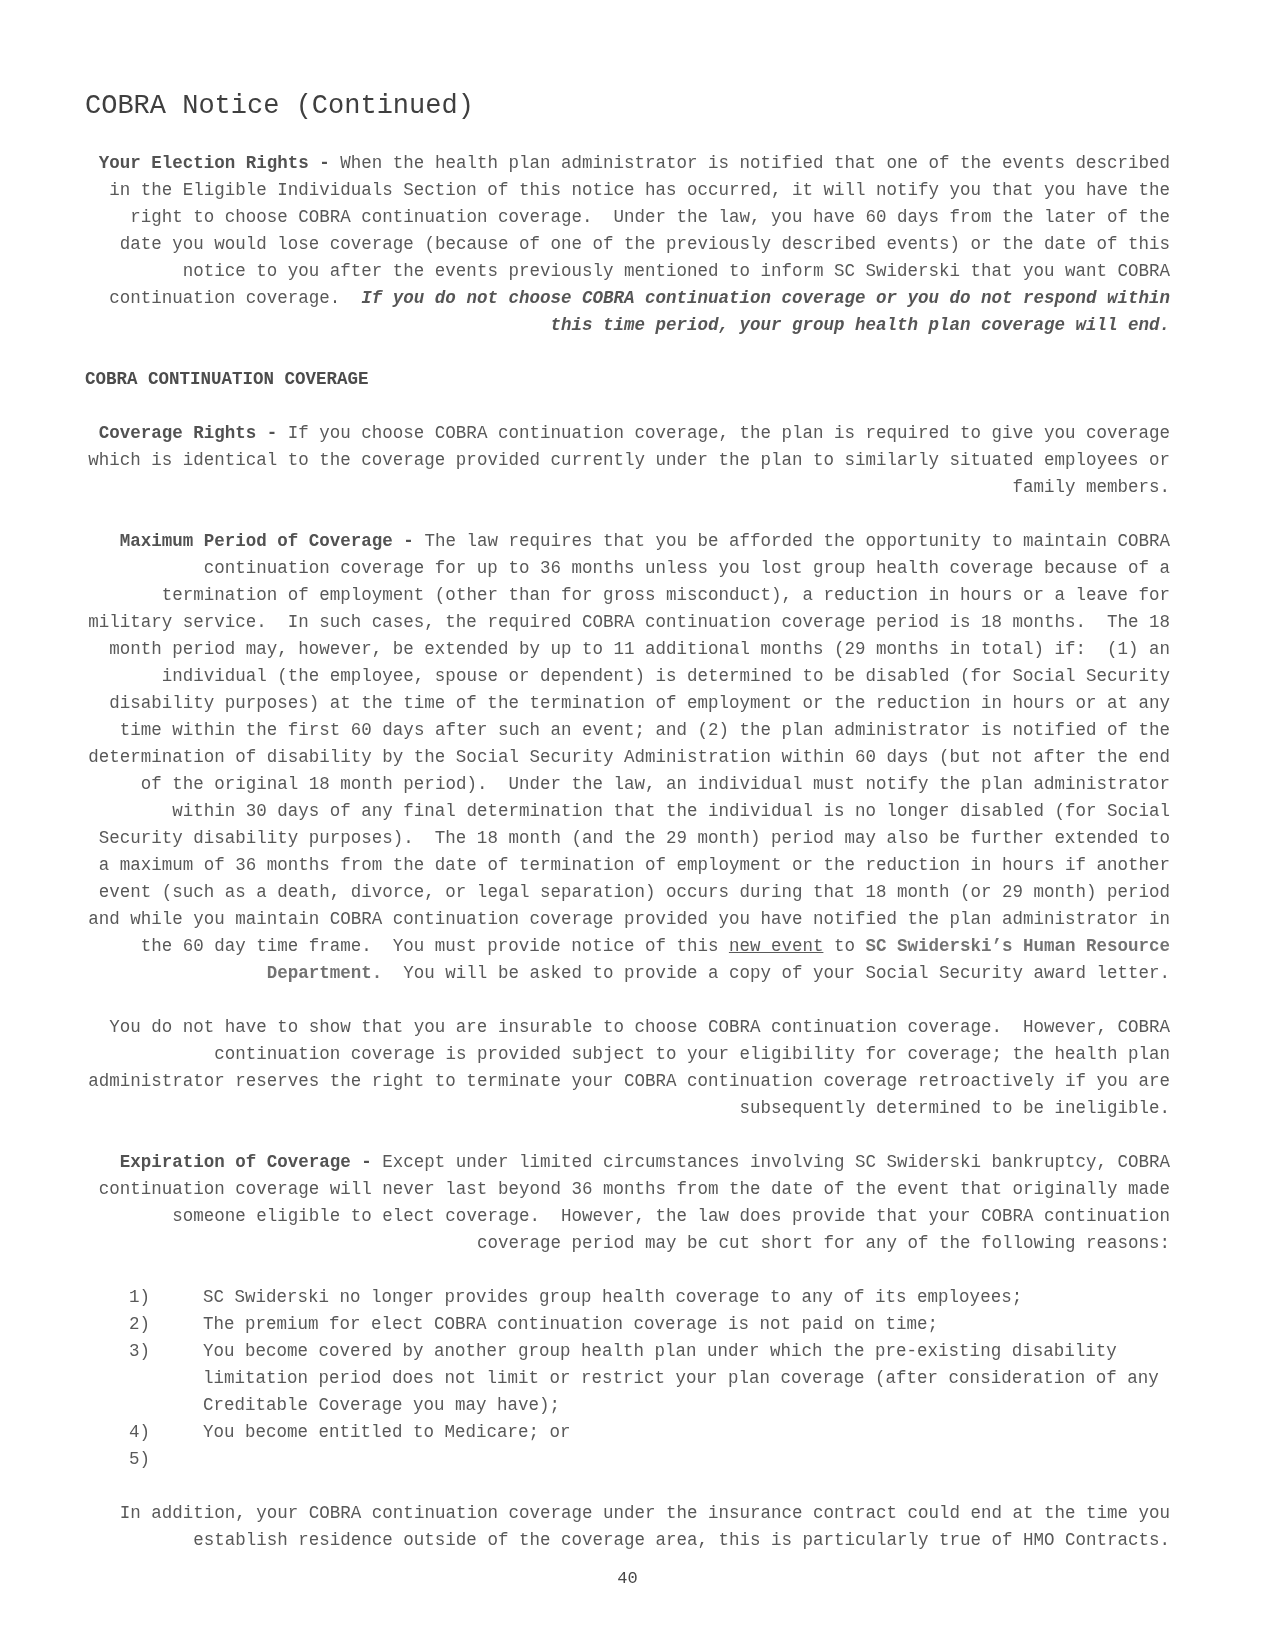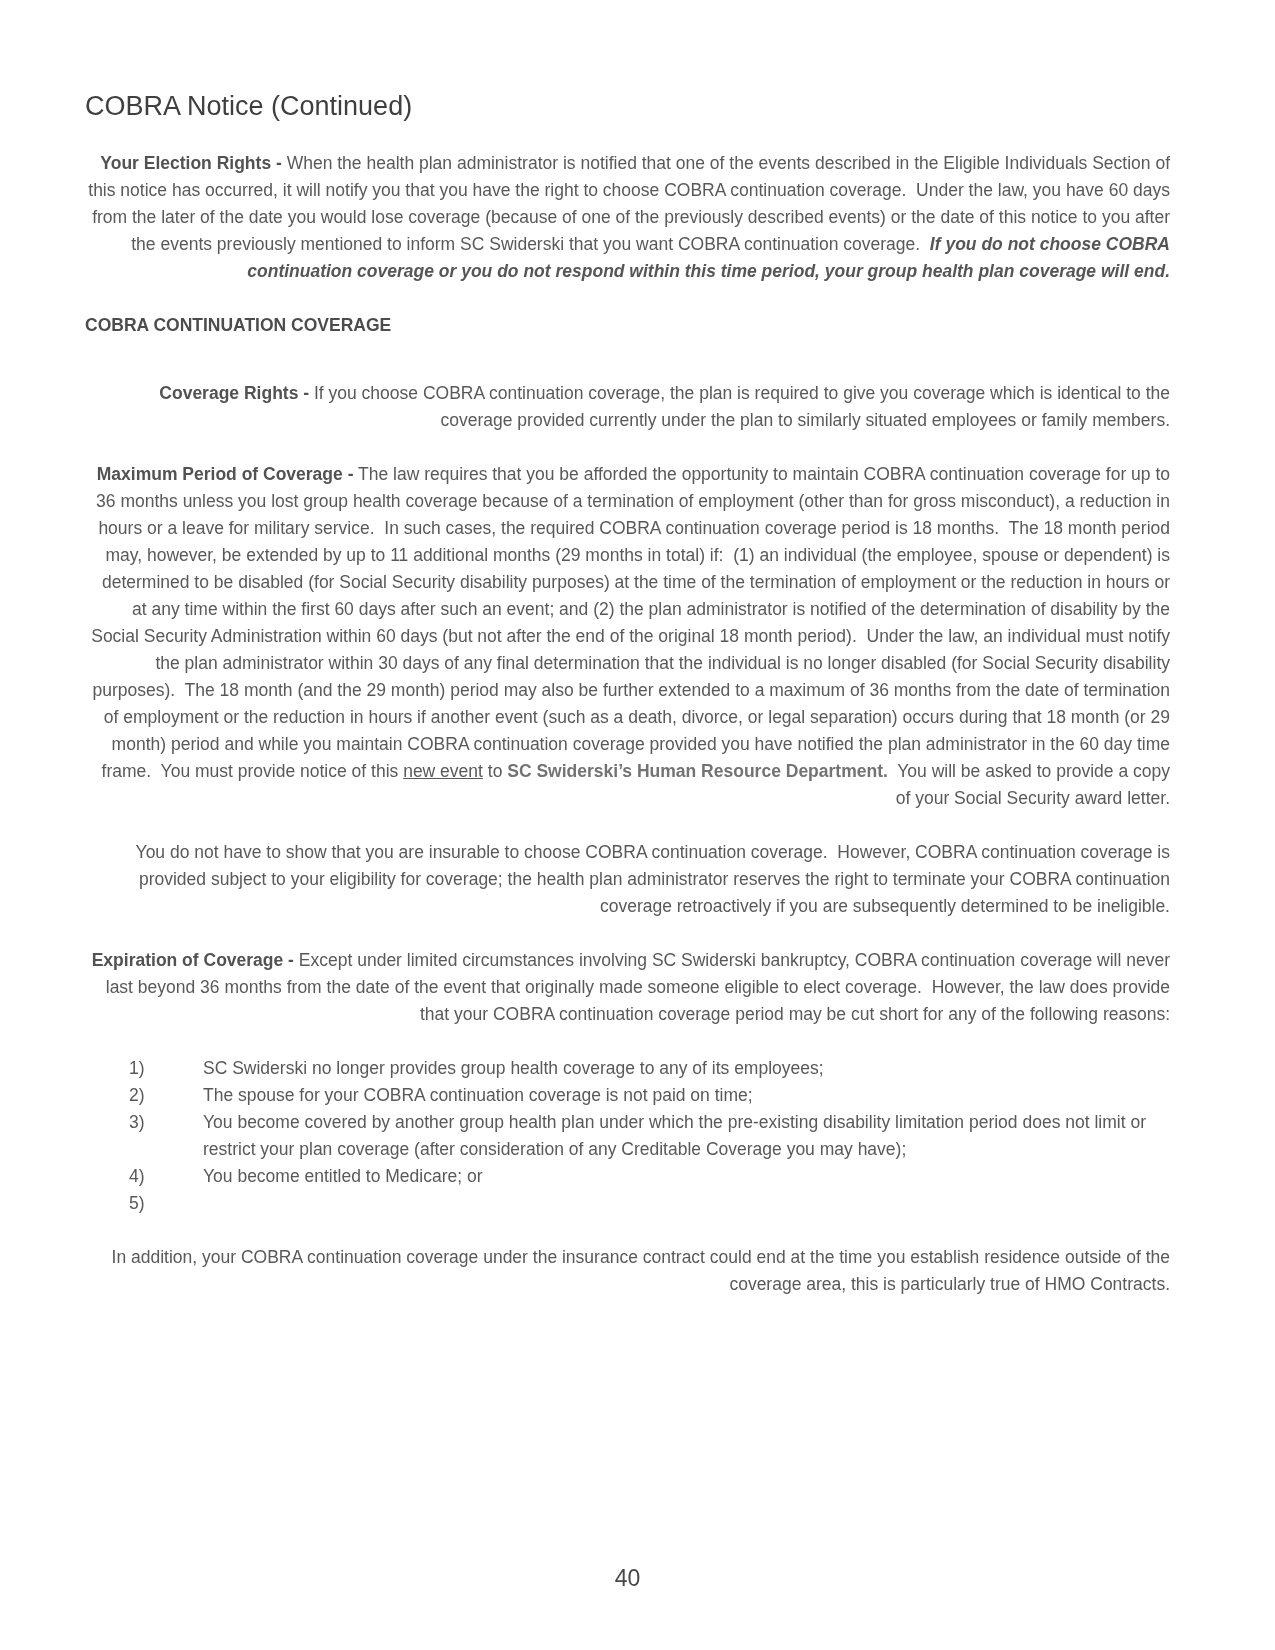--- a/index.html
+++ b/index.html
@@ -8,21 +8,21 @@
     background: #ffffff;
   }
   .page {
     position: relative;
     width: 1275px;
     height: 1650px;
     margin: 0 auto;
     background: #ffffff;
     box-sizing: border-box;
     padding: 88px 105px 0 85px;
-    font-family: Liberation Sans, sans-serif;
+    font-family: Liberation Mono, monospace;
     color: #595959;
     overflow: hidden;
   }
   .doc-title {
     font-size: 27px;
     font-weight: 400;
     line-height: 36px;
     color: #3f3f3f;
     margin: 0 0 26px 0;
   }
@@ -31,21 +31,21 @@
     line-height: 27px;
     margin: 0 0 27px 0;
     white-space: pre-wrap;
     text-align: right;
   }
   .section-heading {
     font-size: 17.5px;
     line-height: 27px;
     font-weight: 700;
     color: #4c4c4c;
-    margin: 0 0 41px 0;
+    margin: 0 0 27px 0;
   }
   .lead {
     font-weight: 700;
     color: #525252;
   }
   .em-bi {
     font-weight: 700;
     font-style: italic;
     color: #565656;
   }
@@ -73,21 +73,21 @@
   .reason .text {
     flex: 1;
     white-space: pre-wrap;
   }
   .page-number {
     position: absolute;
     left: 85px;
     right: 105px;
     bottom: 58px;
     text-align: center;
-    font-size: 23px;
+    font-size: 17px;
     line-height: 27px;
     color: #474747;
   }
 </style>
 </head>
 <body>
 
 <div class="page">
 
   <h1 class="doc-title">COBRA Notice (Continued)</h1>
@@ -104,21 +104,21 @@
 
   <p class="para"><strong class="lead">Expiration of Coverage -</strong><span> Except under limited circumstances involving SC Swiderski bankruptcy, COBRA continuation coverage will never last beyond 36 months from the date of the event that originally made someone eligible to elect coverage.  However, the law does provide that your COBRA continuation coverage period may be cut short for any of the following reasons:</span></p>
 
   <ol class="reasons">
     <li class="reason">
         <span class="num">1)</span>
         <span class="text">SC Swiderski no longer provides group health coverage to any of its employees;</span>
       </li>
     <li class="reason">
         <span class="num">2)</span>
-        <span class="text">The spouse for your COBRA continuation coverage is not paid on time;</span>
+        <span class="text">The premium for elect COBRA continuation coverage is not paid on time;</span>
       </li>
     <li class="reason">
         <span class="num">3)</span>
         <span class="text">You become covered by another group health plan under which the pre-existing disability limitation period does not limit or restrict your plan coverage (after consideration of any Creditable Coverage you may have);</span>
       </li>
     <li class="reason">
         <span class="num">4)</span>
         <span class="text">You become entitled to Medicare; or</span>
       </li>
     <li class="reason">

